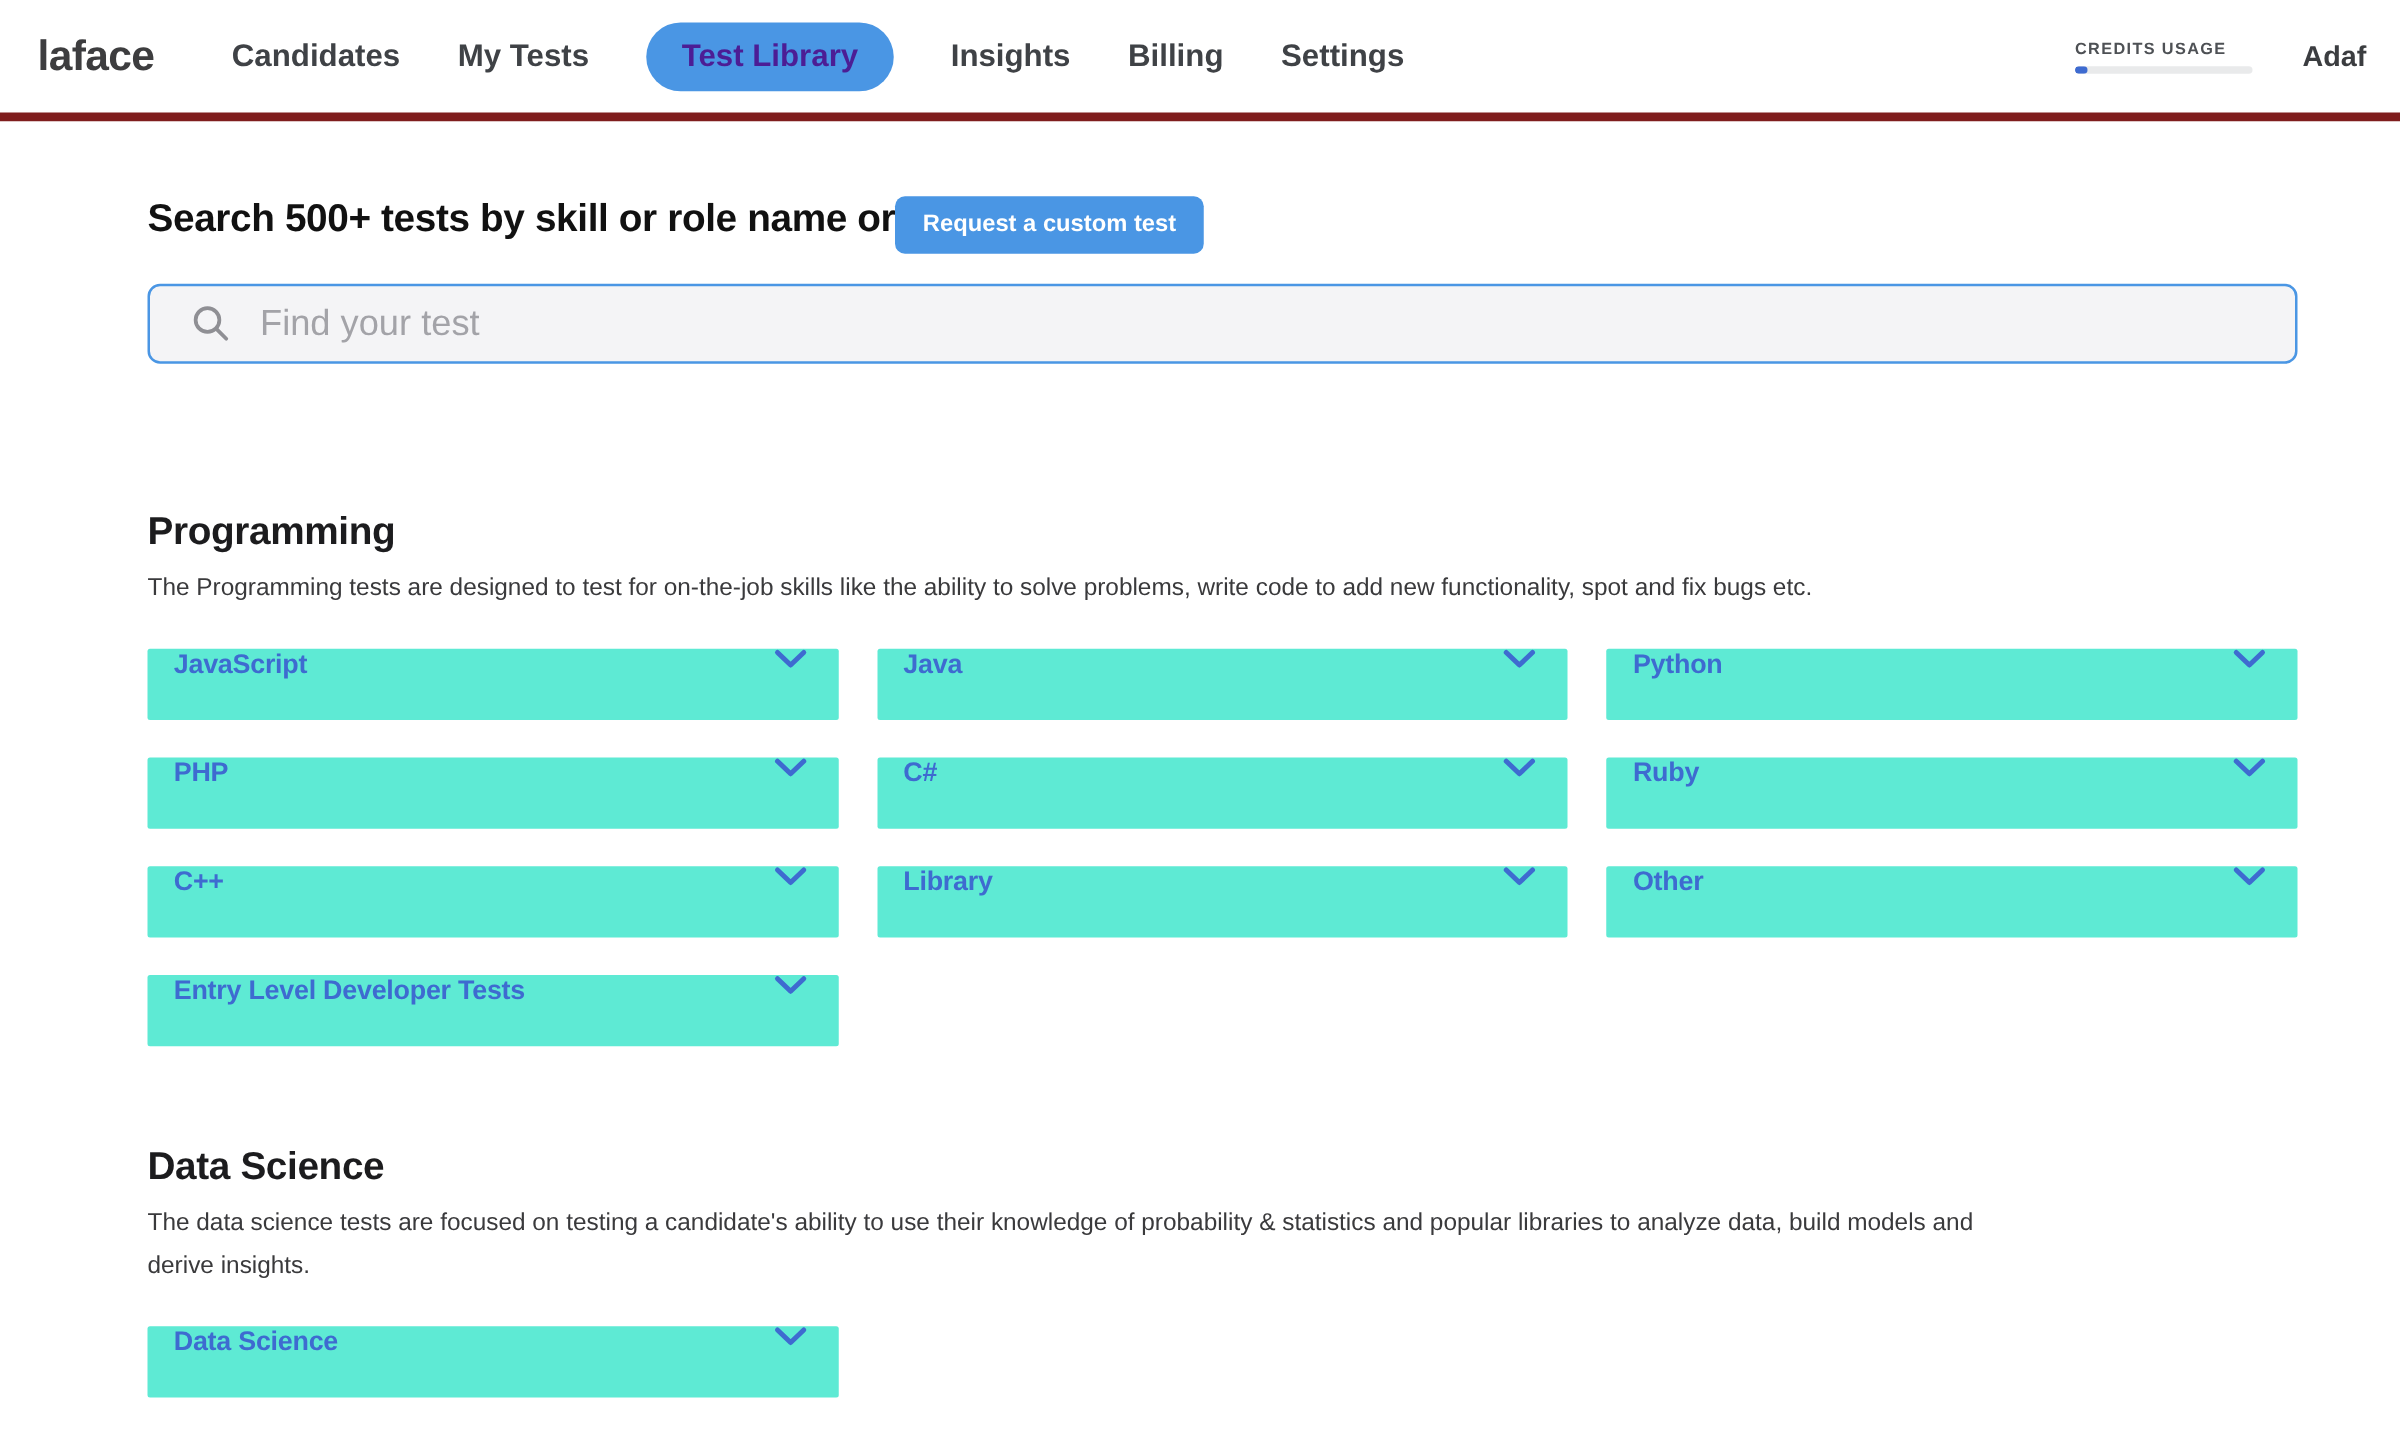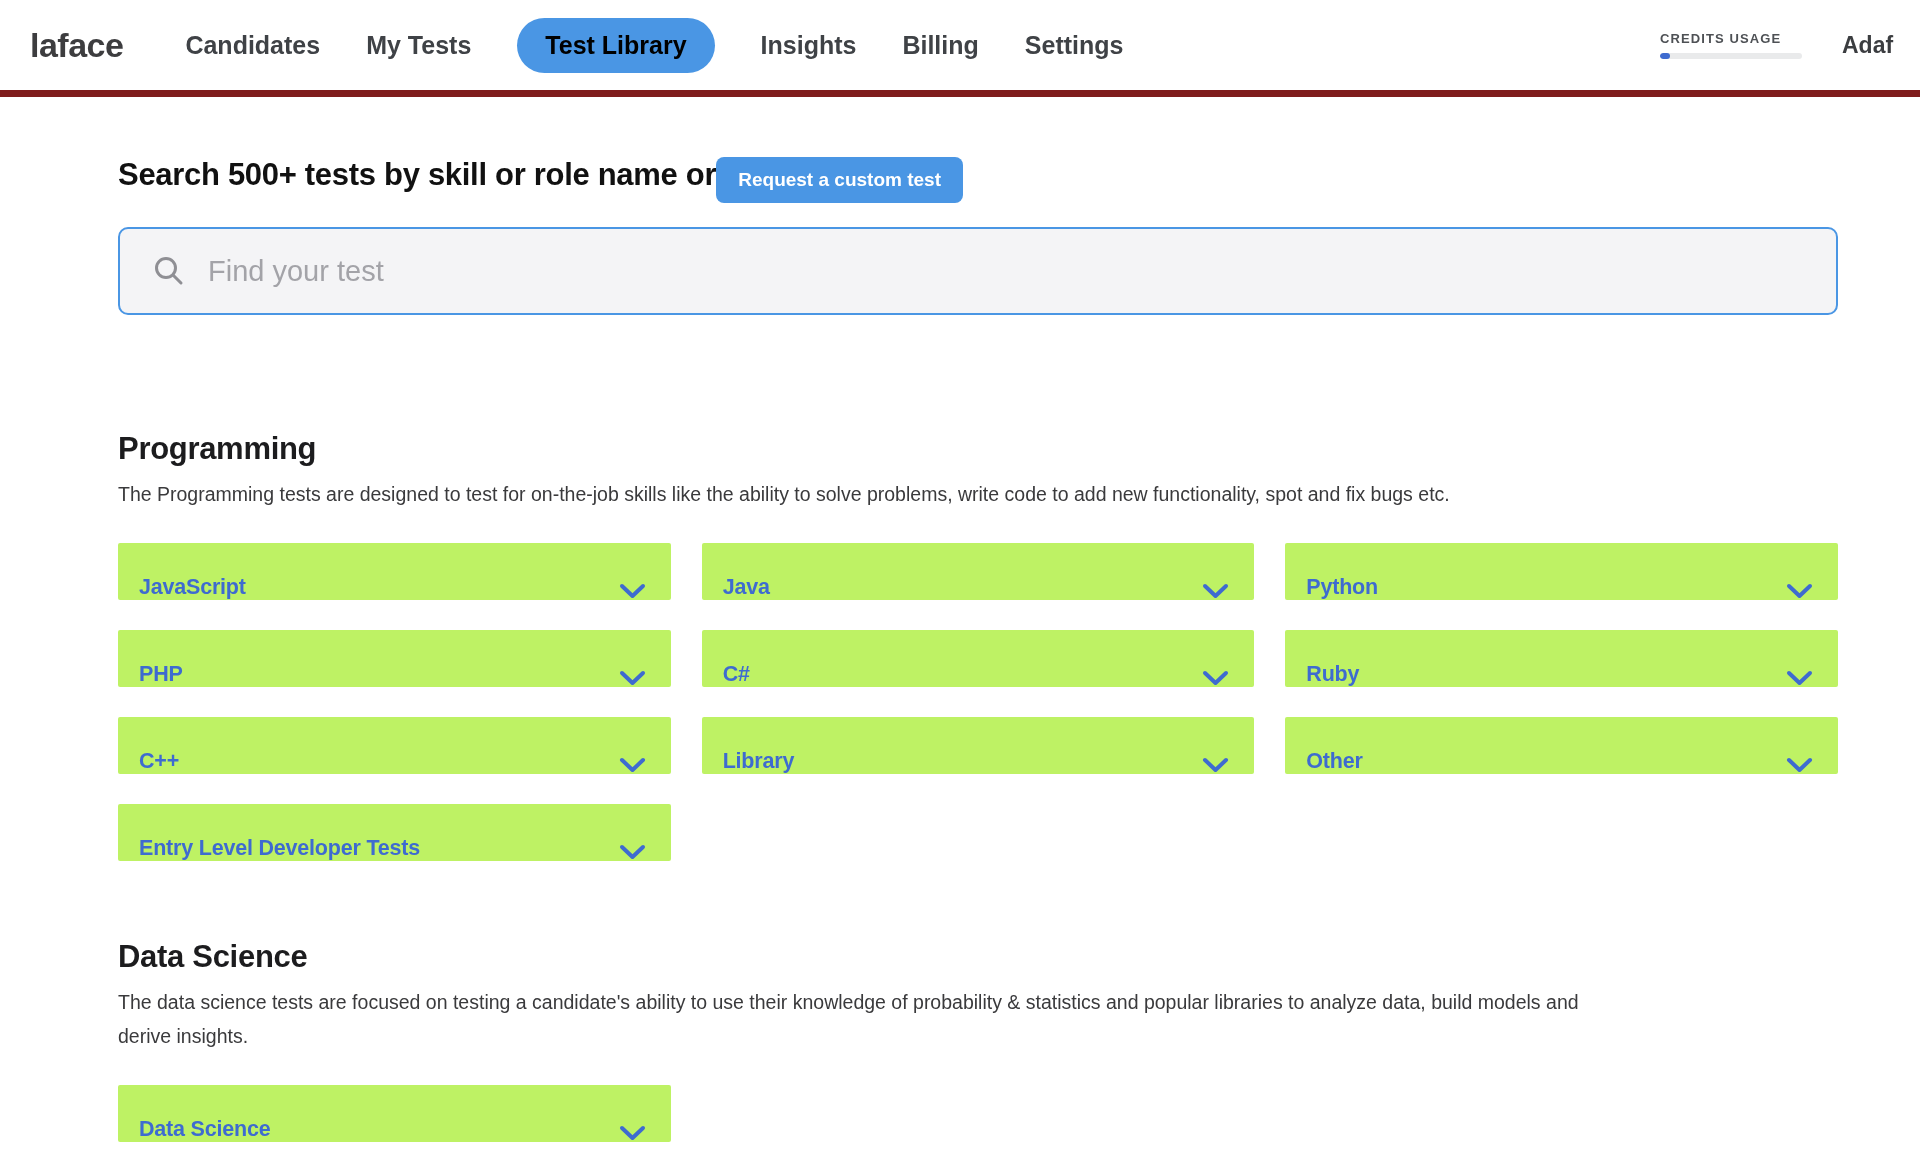--- a/index.html
+++ b/index.html
@@ -37,21 +37,21 @@
   }
   .nav-item {
     font-size: 25px;
     font-weight: 700;
     color: #3f4246;
     white-space: nowrap;
     cursor: pointer;
   }
   .nav-item.active {
     background: #4a96e4;
-    color: #000000;
+    color: #4c1d95;
     padding: 13px 28px;
     border-radius: 999px;
   }
   .header-right {
     margin-left: auto;
     display: flex;
     align-items: center;
     gap: 40px;
     padding-right: 16px;
   }
@@ -111,21 +111,21 @@
     font-size: 19px;
     font-weight: 700;
     border: none;
     border-radius: 8px;
     padding: 12px 22px;
     cursor: pointer;
     white-space: nowrap;
   }
   .search-box {
     margin-top: 24px;
-    height: 88px;
+    height: 64px;
     border: 2px solid #4a96e4;
     border-radius: 10px;
     background: #f4f4f6;
     display: flex;
     align-items: center;
     padding-left: 32px;
     gap: 22px;
   }
   .search-icon { flex: 0 0 auto; display: flex; }
   .search-input {
@@ -156,24 +156,24 @@
   }
   .item-grid {
     margin-top: 32px;
     display: grid;
     grid-template-columns: repeat(3, 1fr);
     column-gap: 31px;
     row-gap: 30px;
   }
   .dd-item {
     height: 57px;
-    background: #bef264;
+    background: #5eead4;
     border-radius: 2px;
     display: flex;
-    align-items: flex-end;
+    align-items: flex-start;
     justify-content: space-between;
     padding: 0 25px 0 21px;
     cursor: pointer;
   }
   .dd-label {
     font-size: 21.5px;
     font-weight: 700;
     color: #3e6bd0;
     letter-spacing: -0.2px;
   }

